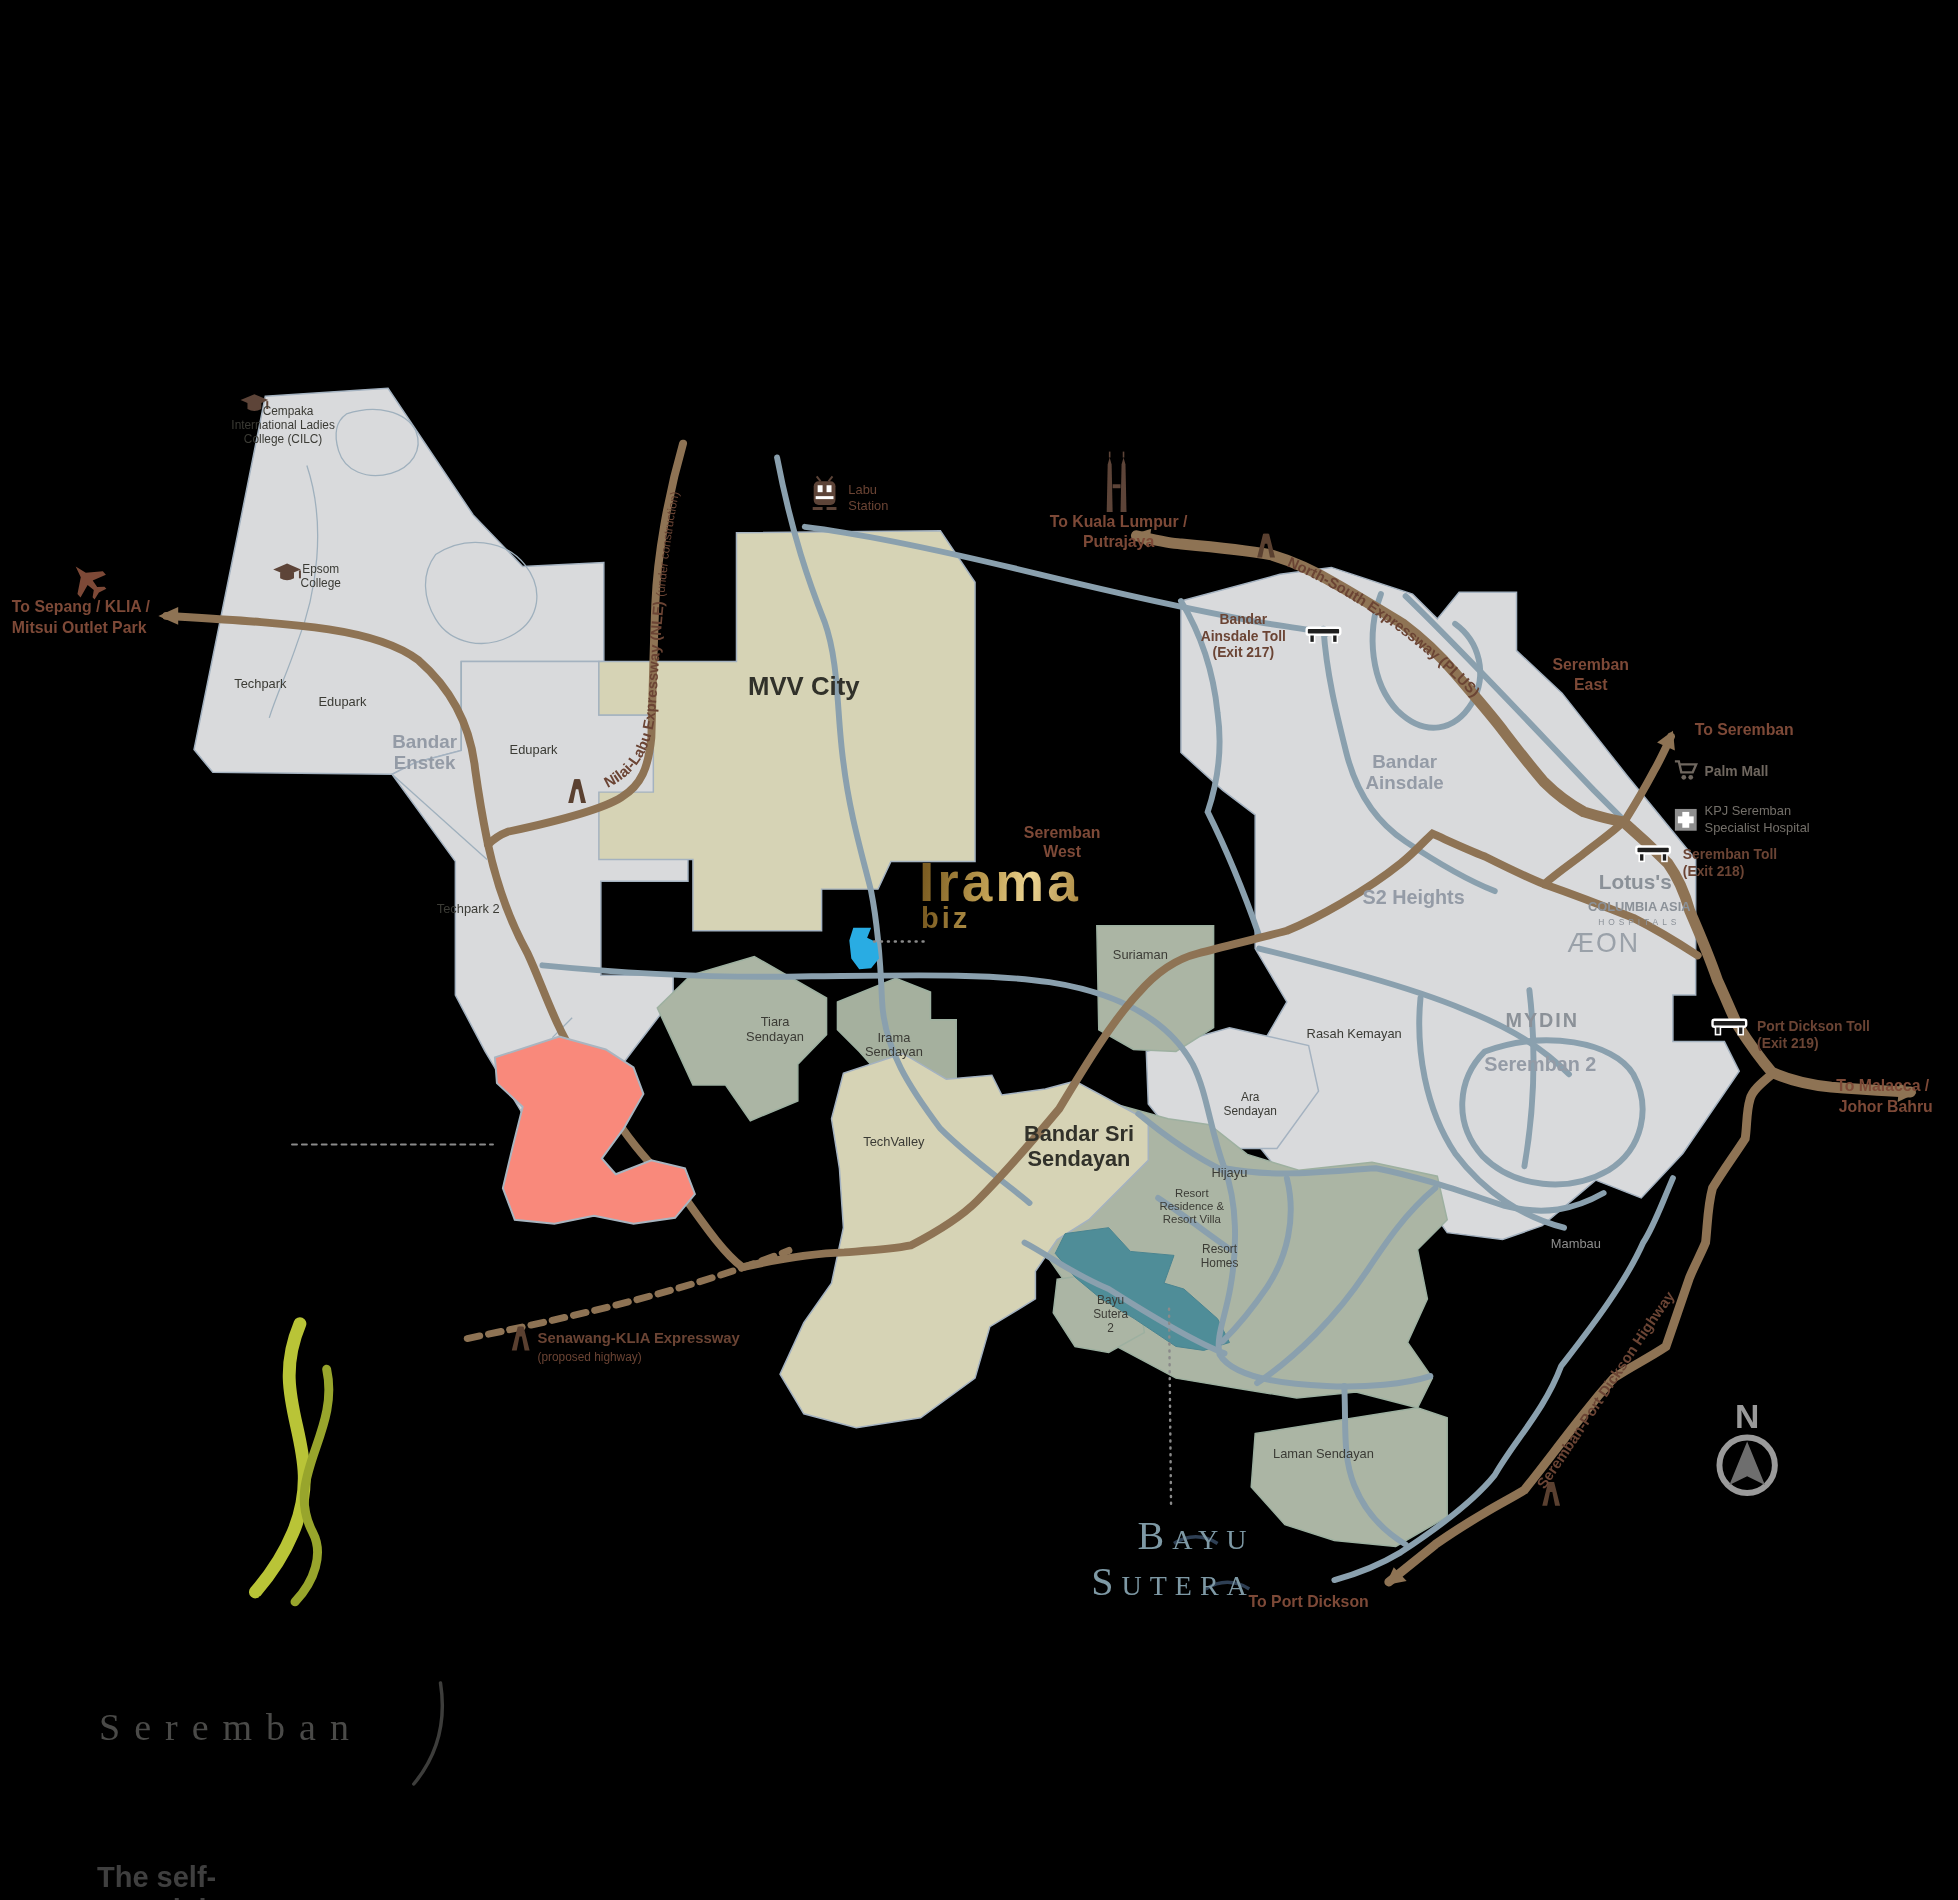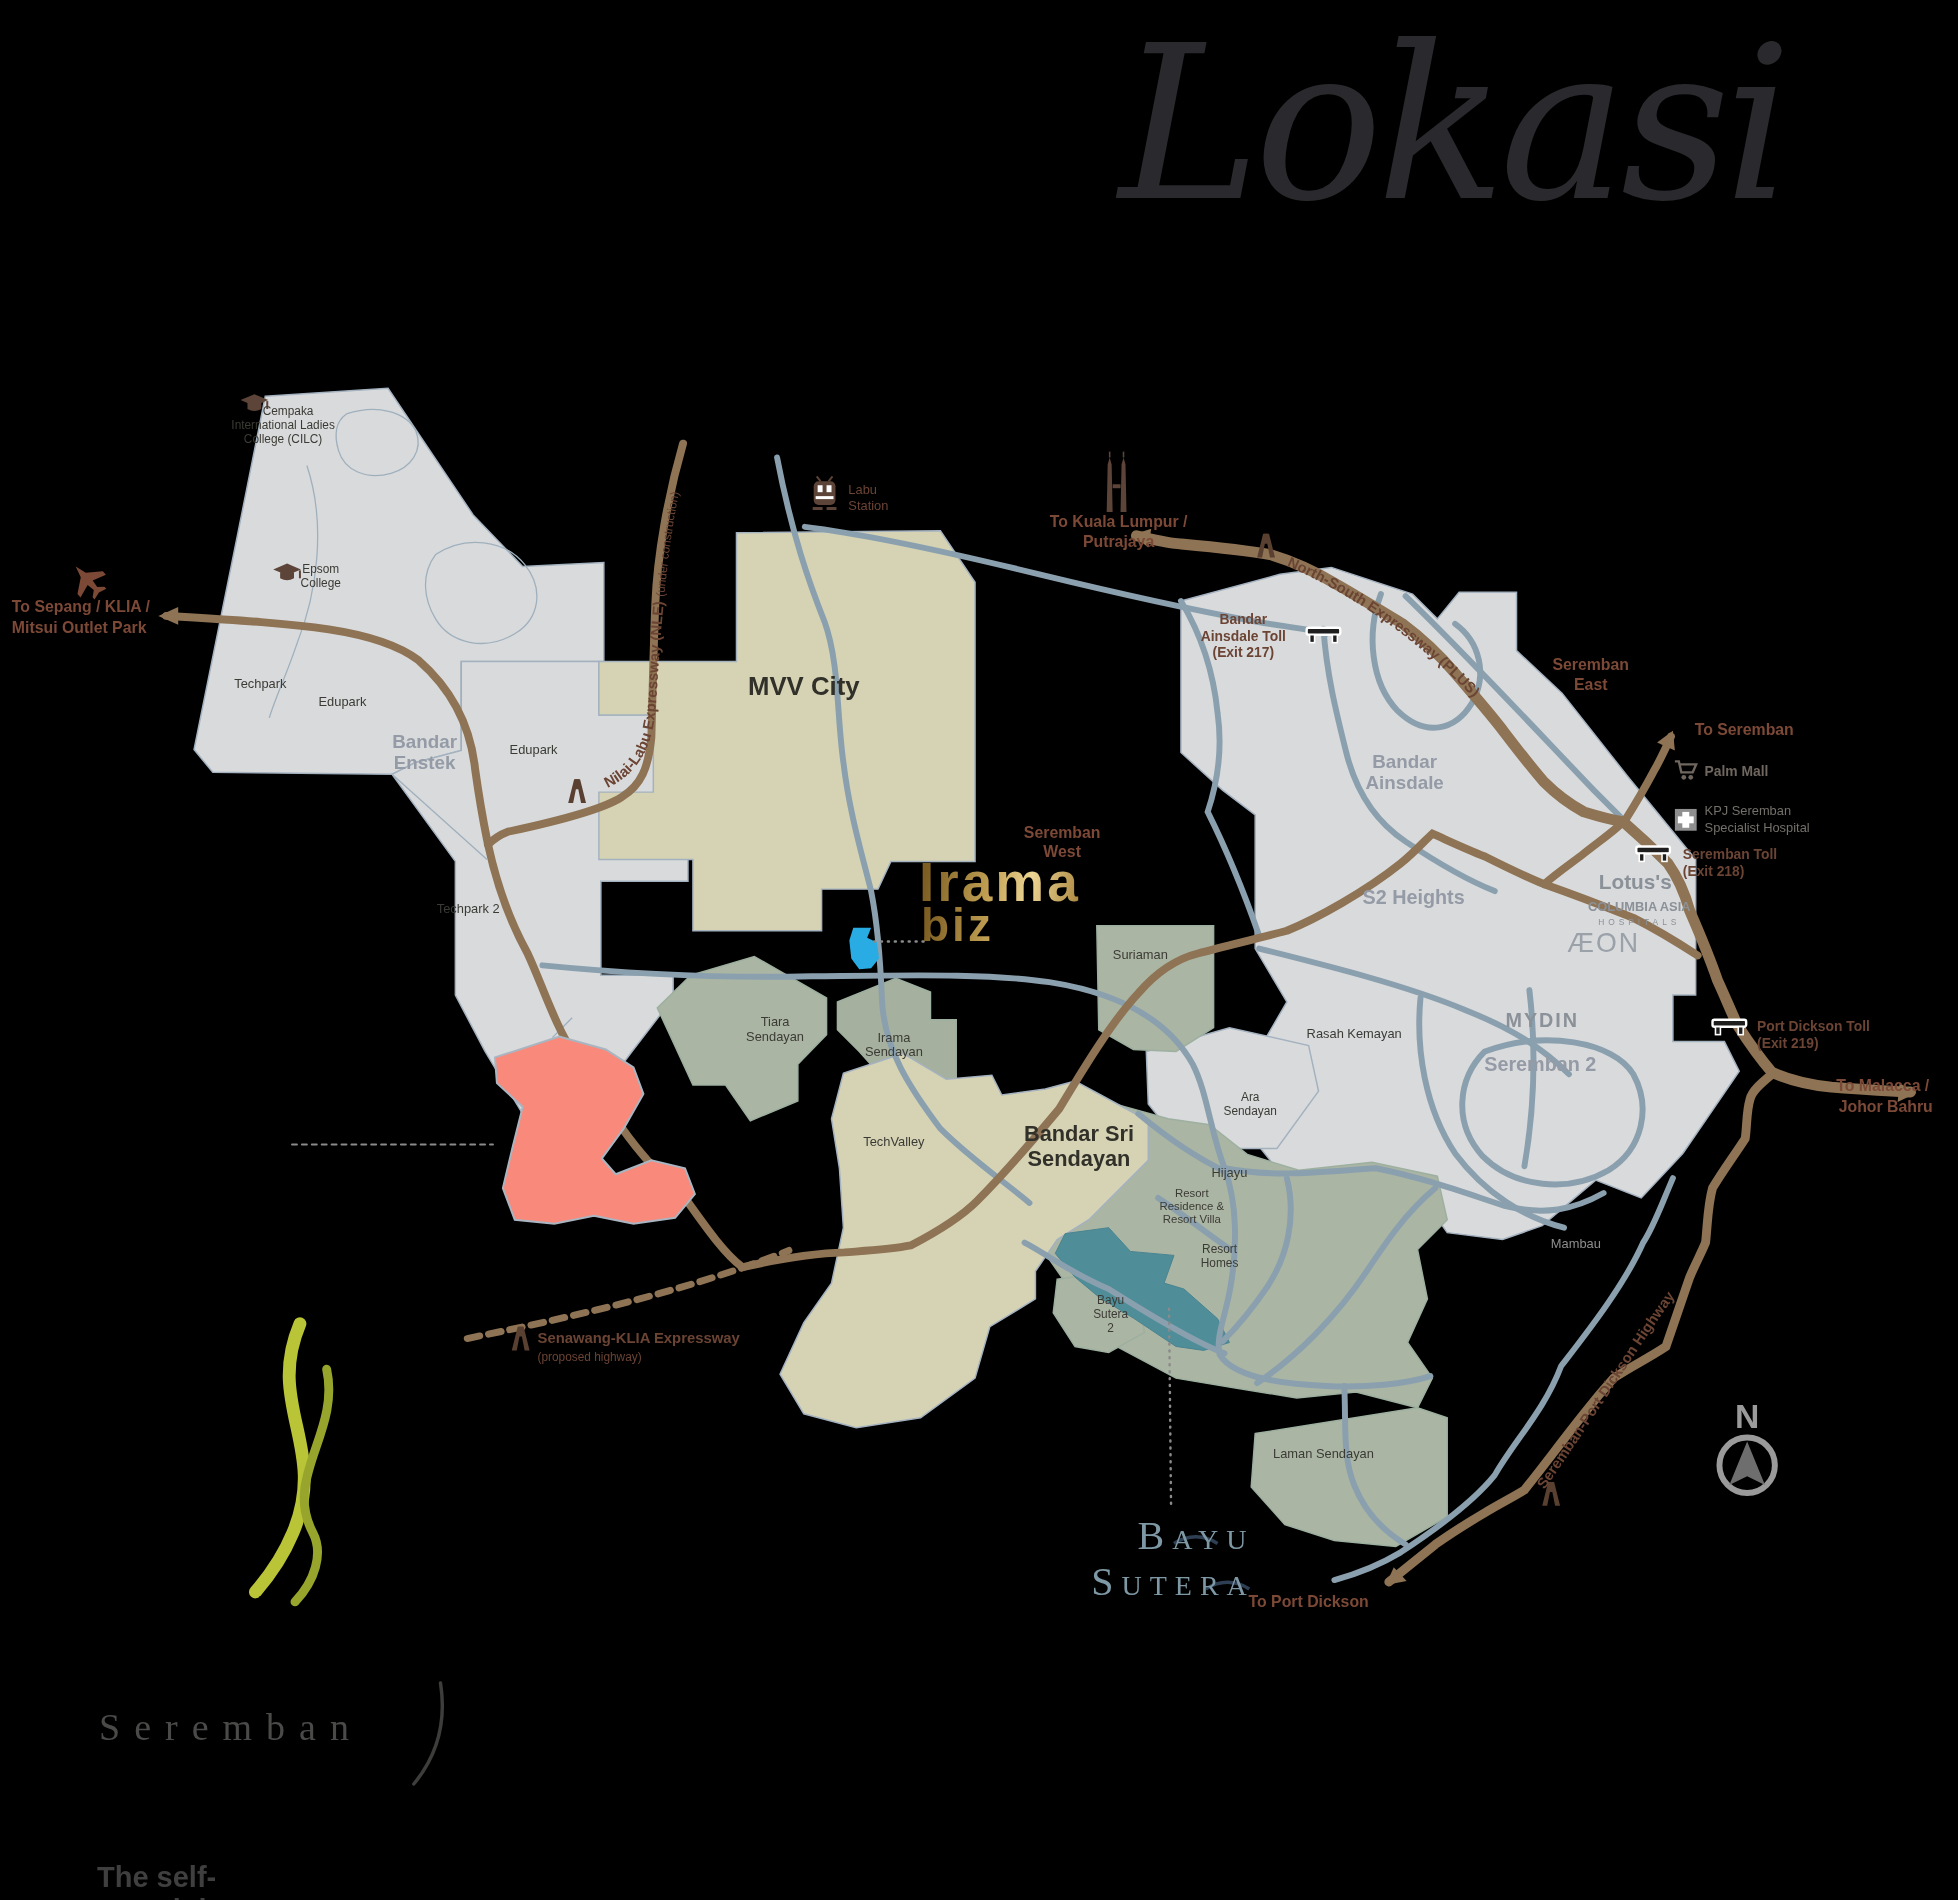--- a/index.html
+++ b/index.html
@@ -23,21 +23,21 @@
   .hwySmall{fill:#6b4434;font-size:12px}
   
   .ovl{position:absolute;z-index:2;}
   #lokasi-title{left:1119px;top:18px;font-family:"DejaVu Serif",serif;font-style:italic;
     font-size:213px;color:#2a2a2e;letter-spacing:-6px;line-height:1;}
   #irama-logo{left:919px;top:859px;line-height:0.86;}
   #irama-logo .gold{font-weight:700;letter-spacing:3px;
     background:linear-gradient(100deg,#7c5d22 5%,#c3a255 45%,#ecd493 68%,#a8853d 100%);
     -webkit-background-clip:text;background-clip:text;color:transparent;-webkit-text-fill-color:transparent;}
   #irama-line1{font-size:55px;}
-  #irama-line2{font-size:46px;padding-left:2px;}
+  #irama-line2{font-size:29px;padding-left:2px;}
   #bayu-logo{left:1089px;top:1513px;width:168px;color:#7e99a5;
     font-family:"Liberation Serif",serif;text-align:center;line-height:1.15;}
   #bayu-line1{font-variant:small-caps;font-size:40px;letter-spacing:8px;padding-left:46px;}
   #bayu-line2{font-variant:small-caps;font-size:40px;letter-spacing:8px;}
   #ml-bandar{left:18px;top:1473px;font-family:"Liberation Serif",serif;font-size:63px;}
   #ml-sri{left:18px;top:1610px;font-family:"Liberation Serif",serif;font-size:51px;}
   #ml-sendayan{left:94px;top:1576px;font-family:"Liberation Serif",serif;font-size:93px;}
   #ml-seremban{left:99px;top:1705px;font-family:"Liberation Serif",serif;font-size:38px;letter-spacing:14px;color:#4a4a48;}
   #ml-tagline{left:97px;top:1861px;font-size:29px;font-weight:700;color:#3f3f3f;}
   .mlwrap{position:absolute;left:0;top:0;}
@@ -286,21 +286,20 @@
     <path d="M1218,1605 C1232,1596 1248,1596 1262,1605"></path>
   </g>
 
   <g fill="none" stroke-linecap="round">
     <path d="M303,1337 C268,1420 332,1462 296,1548 C286,1572 272,1592 258,1608" stroke="#b9c437" stroke-width="13"></path>
     <path d="M330,1383 C344,1447 286,1492 316,1548 C327,1569 318,1597 298,1618" stroke="#98a52c" stroke-width="9"></path>
     <path d="M445,1700 C452,1745 438,1778 418,1802" stroke="#3d3d3b" stroke-width="3.5"></path>
   </g>
 </svg>
 
-<div class="ovl" id="lokasi-title">Lokasi</div>
 
 <div class="ovl" id="irama-logo">
   <div class="gold" id="irama-line1">Irama</div>
   <div class="gold" id="irama-line2">biz</div>
 </div>
 
 <div class="ovl" id="bayu-logo">
   <div id="bayu-line1">Bayu</div>
   <div id="bayu-line2">Sutera</div>
 </div>

